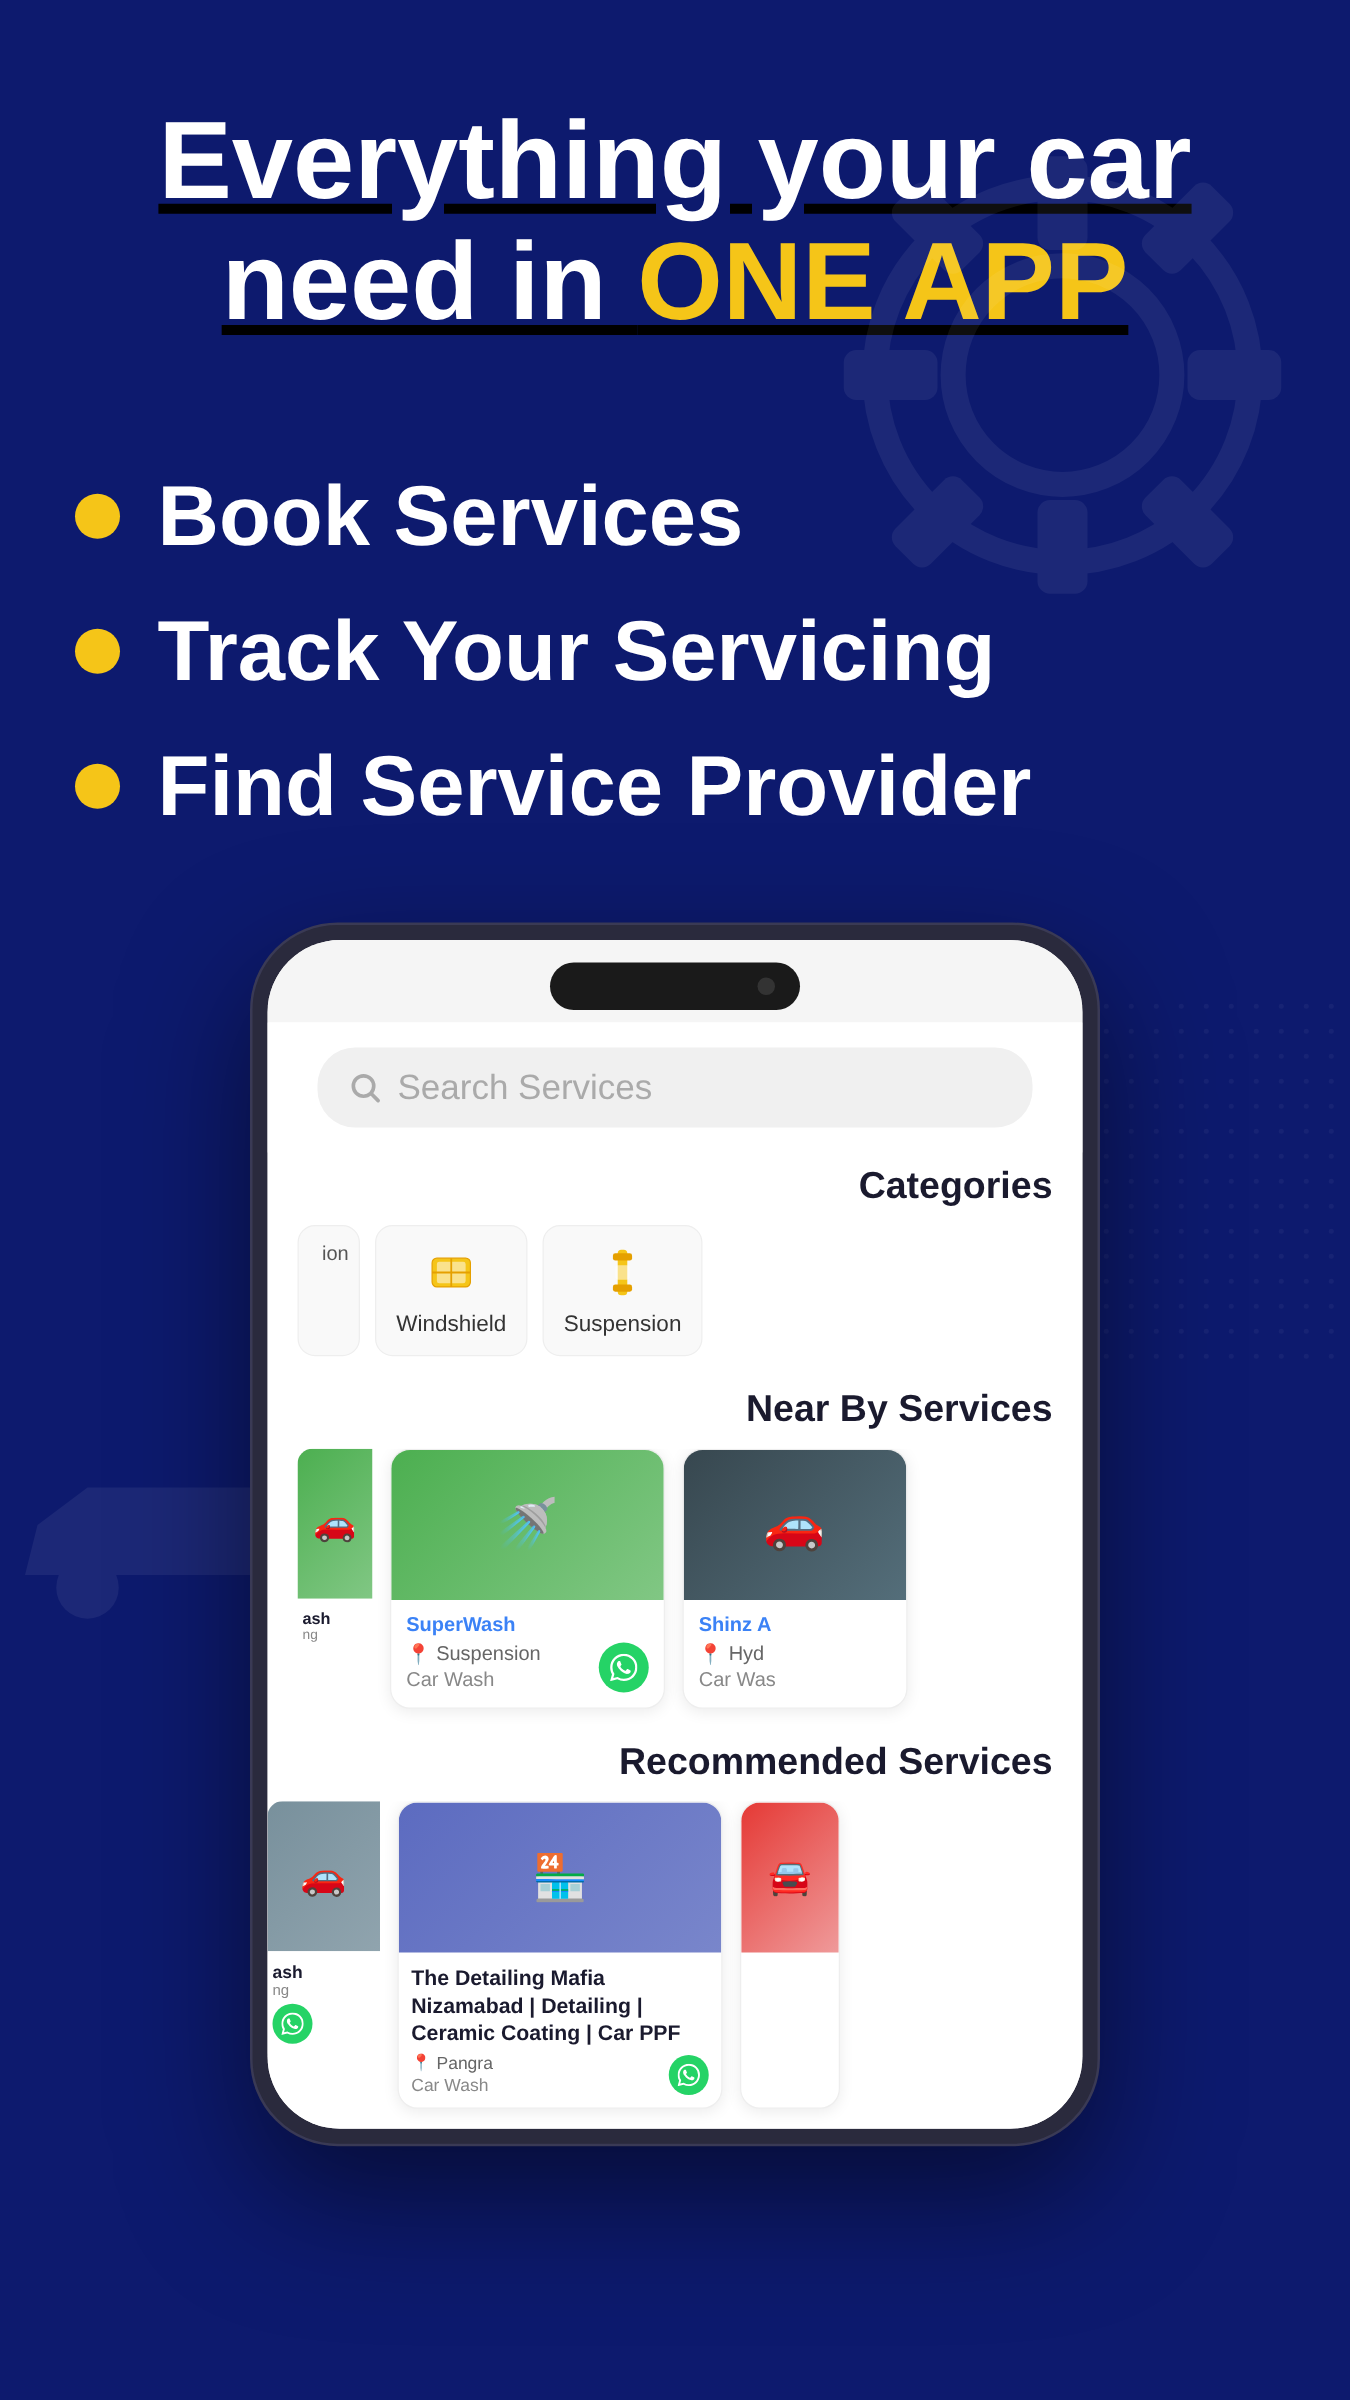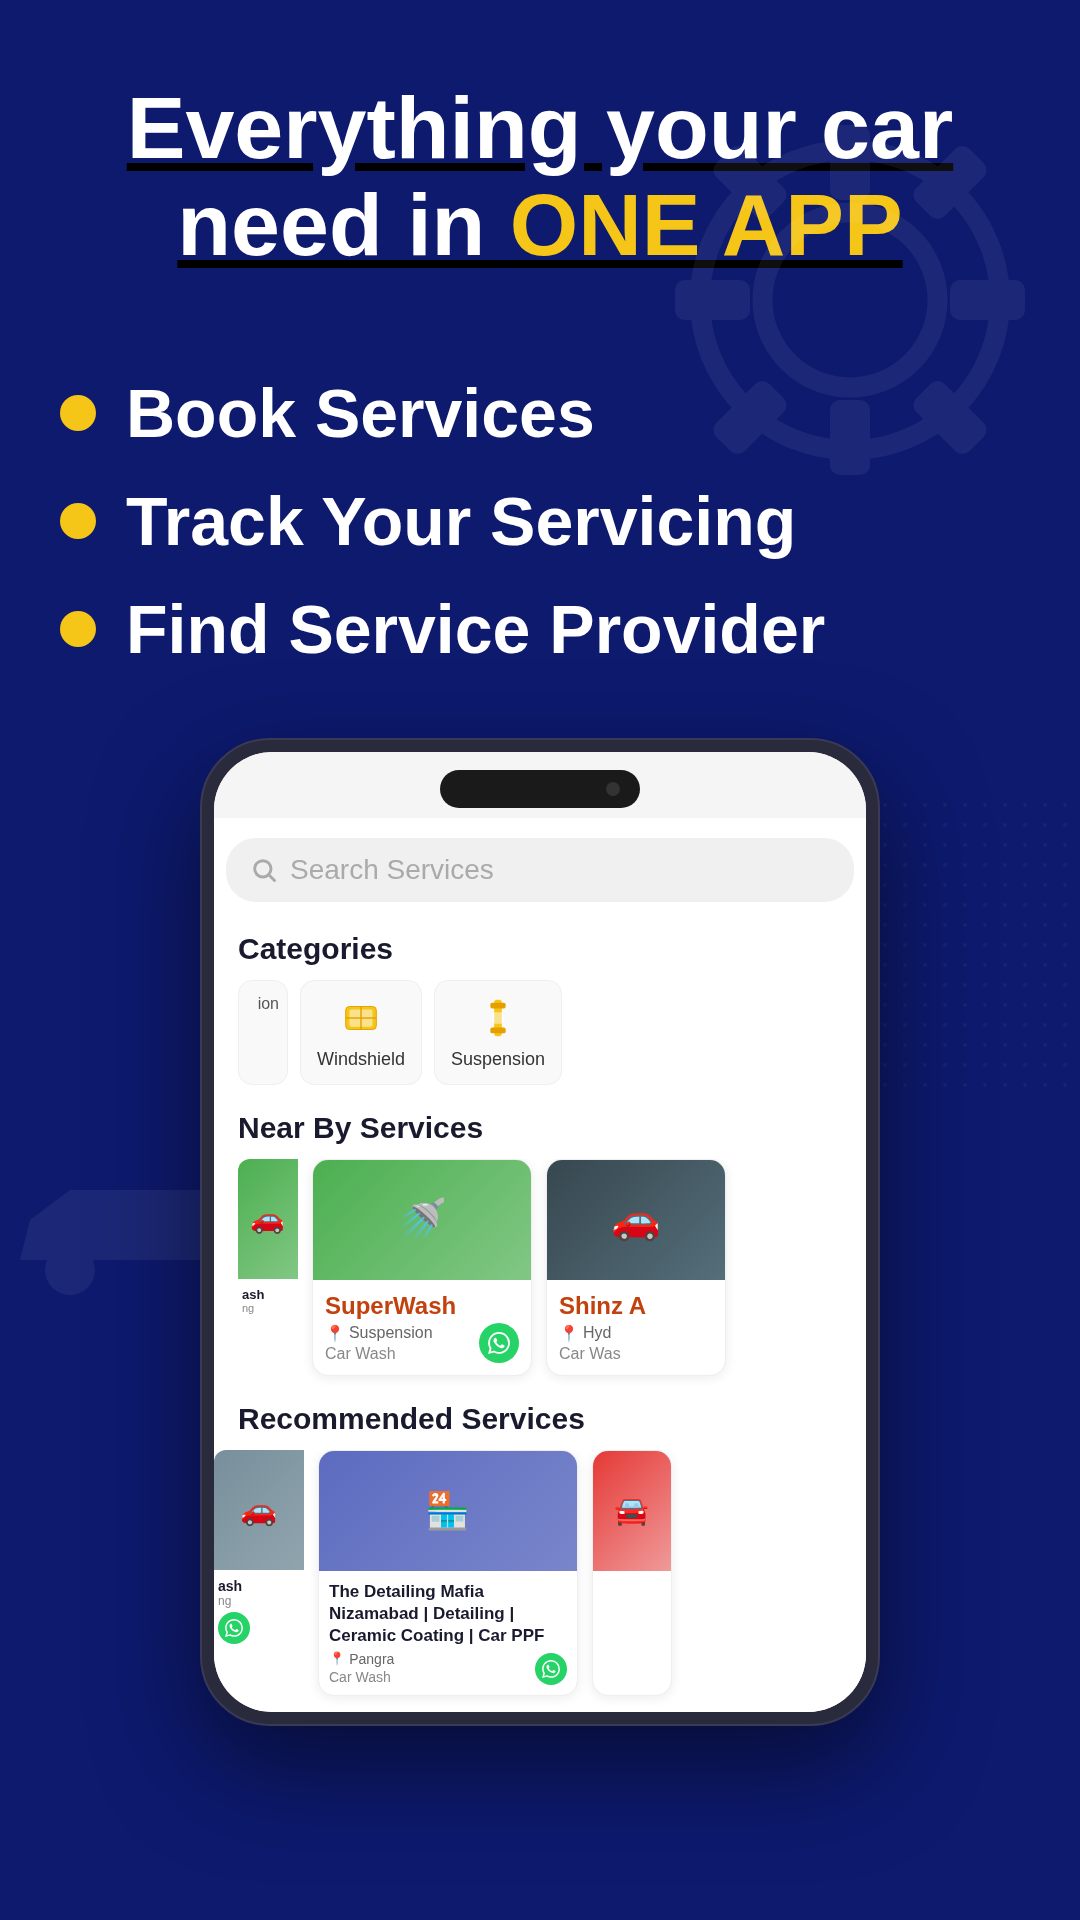--- a/index.html
+++ b/index.html
@@ -114,21 +114,21 @@
       border-radius: 50%;
       background: #333;
     }
 
     .phone-screen {
       background: #ffffff;
       padding: 0;
     }
 
     .search-bar-container {
-      padding: 20px 12px;
+      padding: 20px 40px;
       background: #ffffff;
     }
 
     .search-bar {
       display: flex;
       align-items: center;
       background: #f0f0f0;
       border-radius: 30px;
       padding: 16px 24px;
       gap: 12px;
@@ -143,20 +143,21 @@
     .search-placeholder {
       color: #aaa;
       font-size: 28px;
     }
 
     .section-title {
       font-size: 30px;
       font-weight: 800;
       color: #1a1a2e;
       padding: 10px 24px 14px 24px;
+      text-align: right;
     }
 
     .categories-scroll {
       display: flex;
       gap: 12px;
       padding: 0 24px 16px 24px;
       overflow: hidden;
     }
 
     .category-item {
@@ -220,23 +221,23 @@
       align-items: center;
       justify-content: center;
       font-size: 40px;
     }
 
     .service-card-body {
       padding: 12px;
     }
 
     .service-card-name {
-      font-size: 24px;
+      font-size: 16px;
       font-weight: 700;
-      color: #c2410c;
+      color: #3b82f6;
       margin-bottom: 4px;
     }
 
     .service-card-location {
       display: flex;
       align-items: center;
       gap: 4px;
       font-size: 16px;
       color: #666;
       margin-bottom: 2px;

